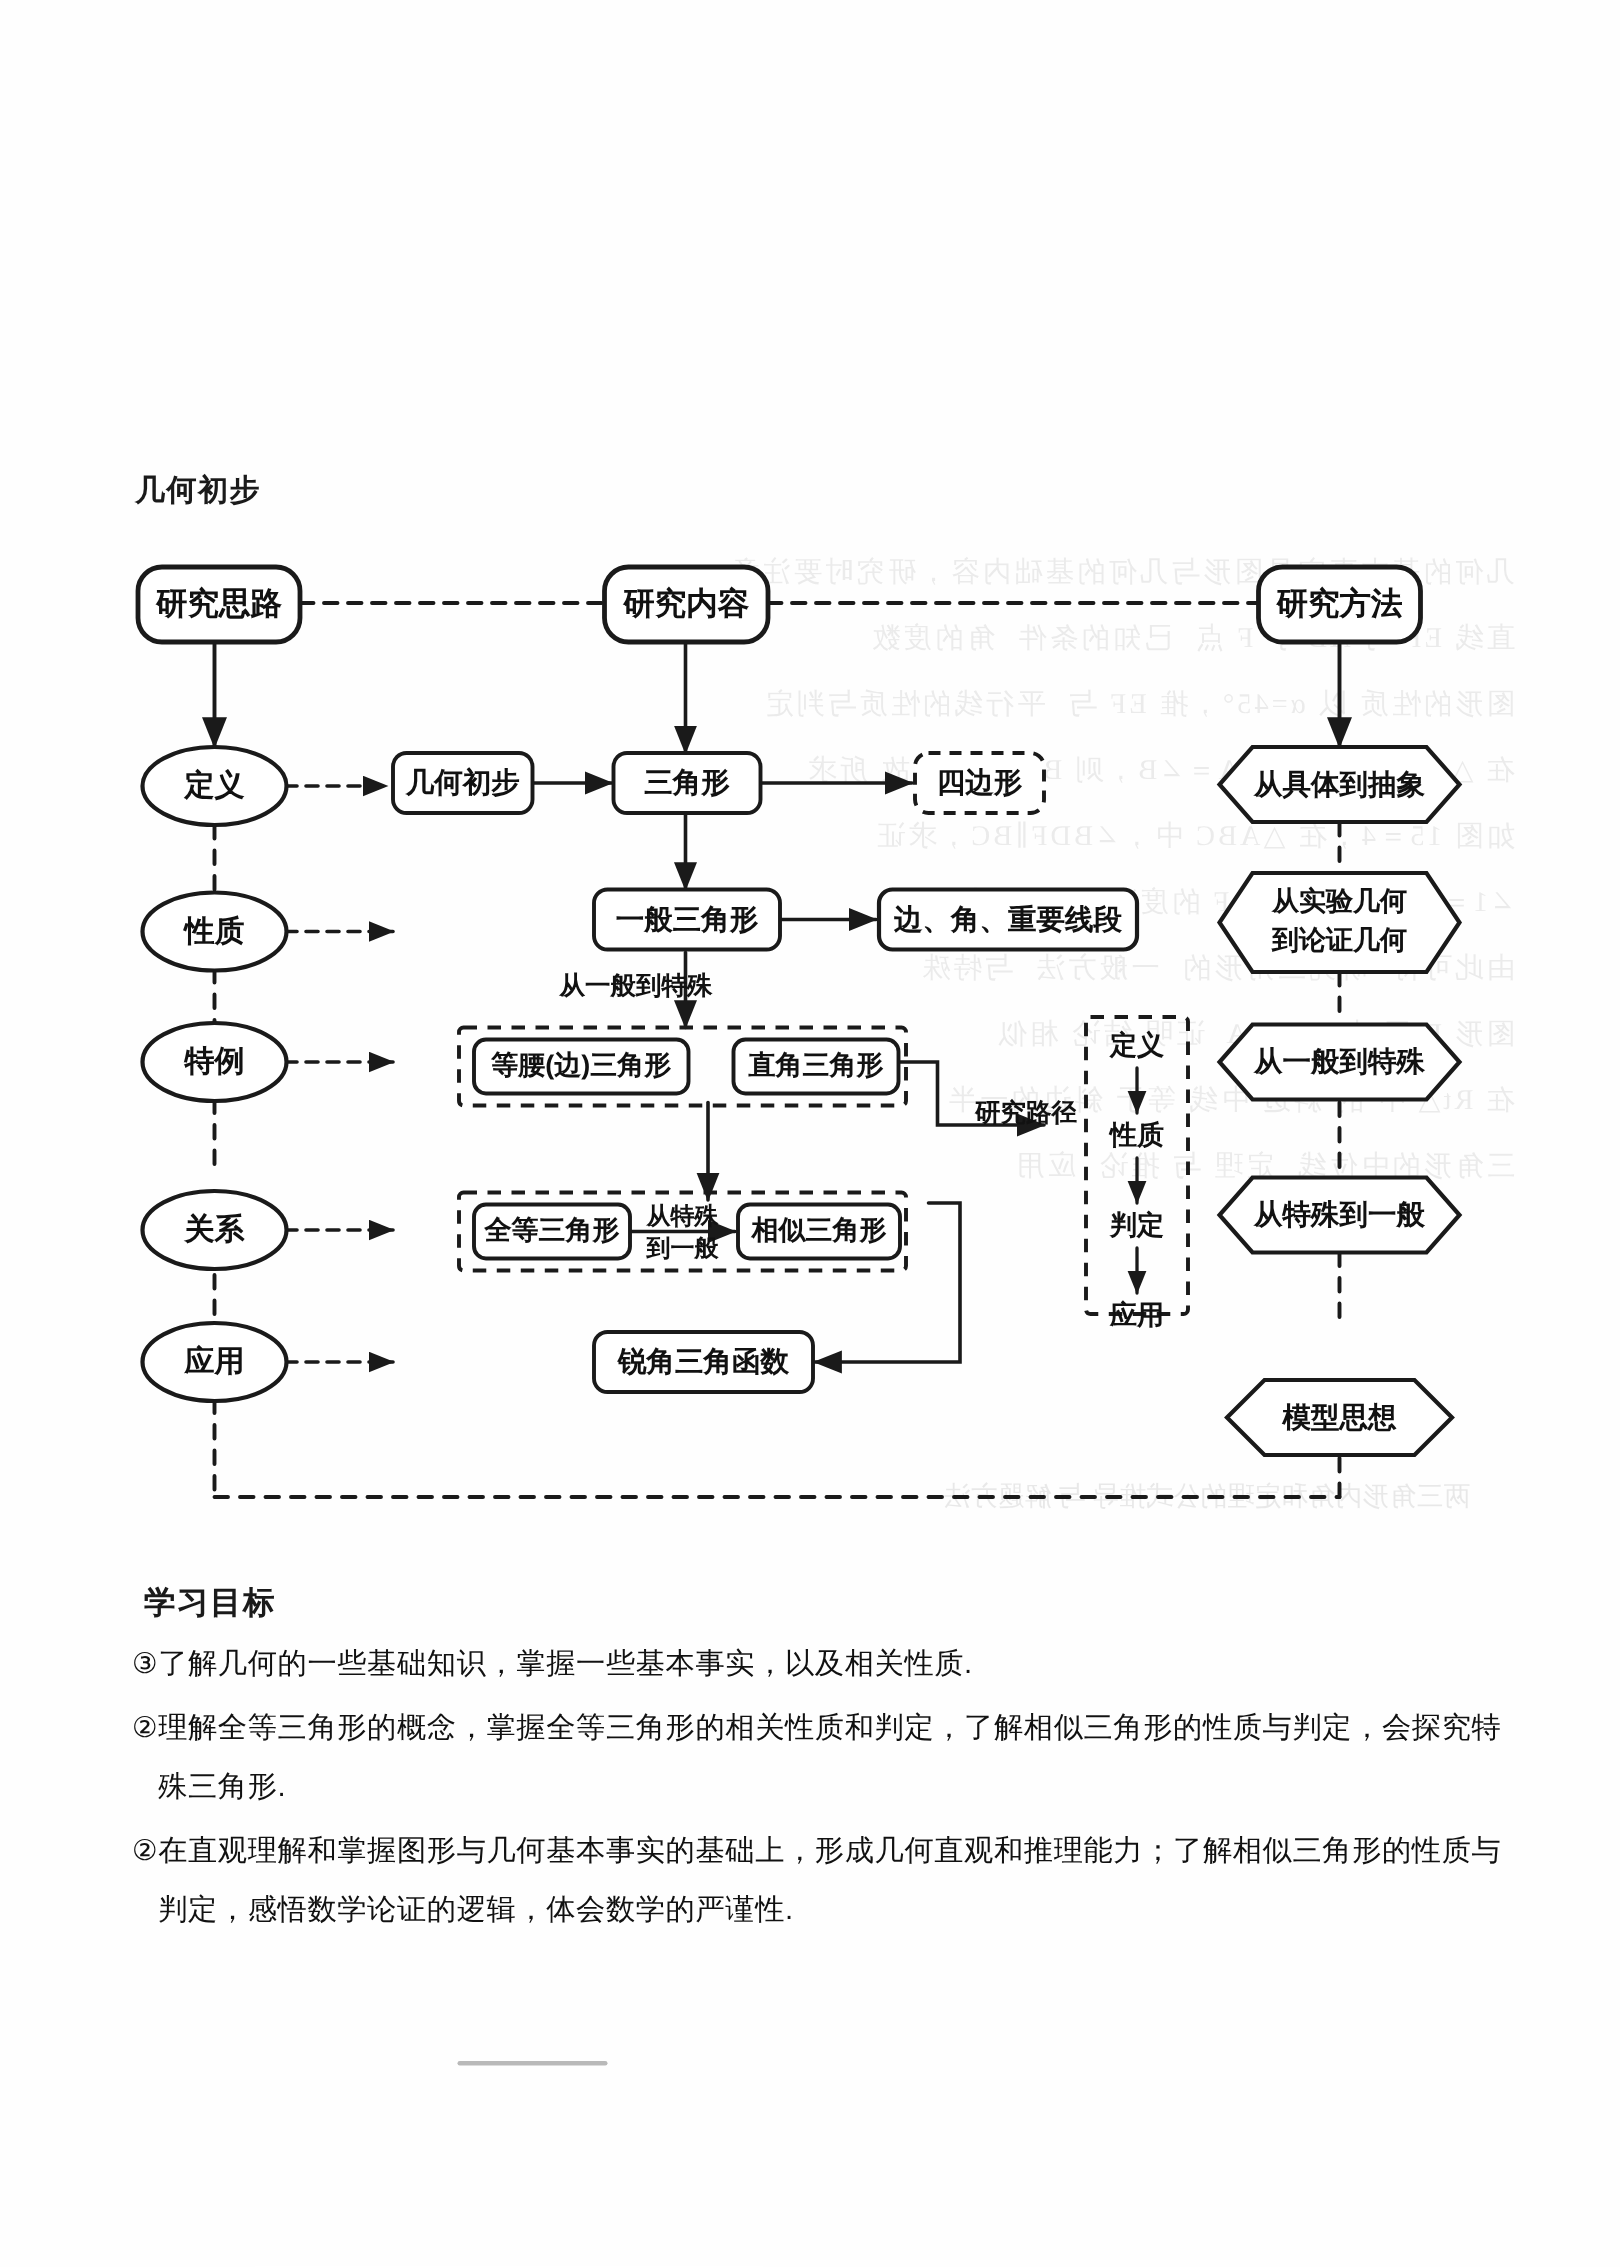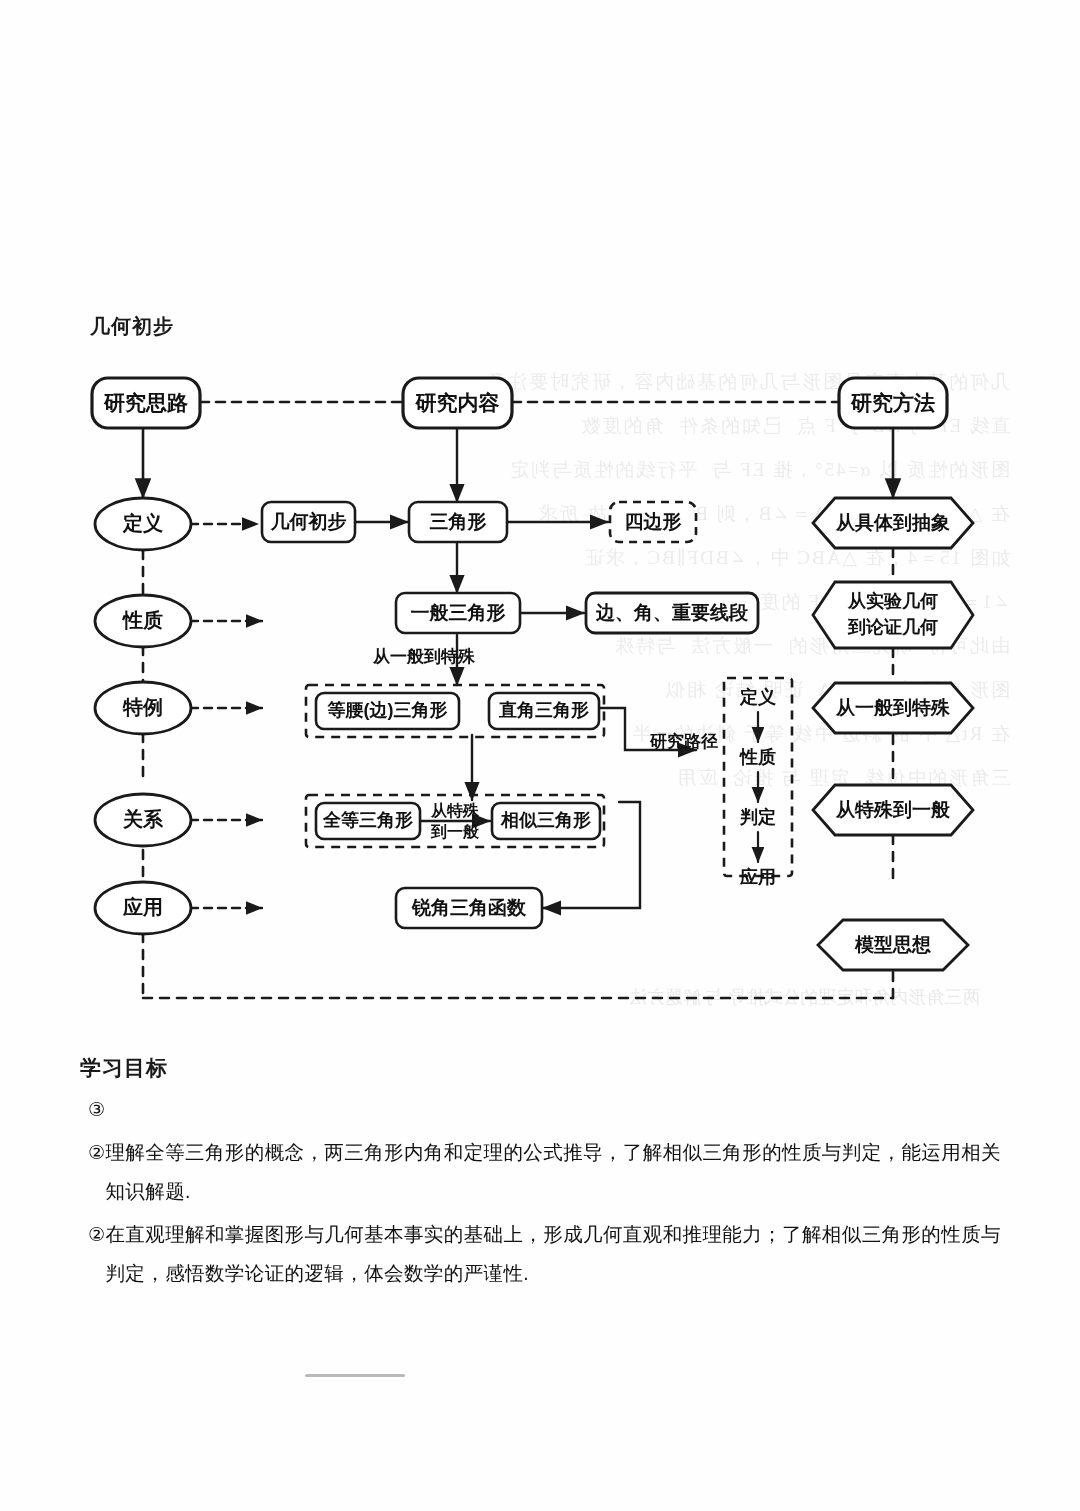--- a/index.html
+++ b/index.html
@@ -31,21 +31,21 @@
     font-size:40px;font-weight:700;letter-spacing:3px;color:#1a1a1a;
   }
   h2.subtitle{
     position:absolute;left:0;right:0;top:228px;margin:0;text-align:center;
     font-size:27px;font-weight:700;letter-spacing:2px;color:#111;
   }
   .sec-label{
     position:absolute;font-size:20px;font-weight:600;color:#1a1a1a;letter-spacing:1px;
   }
   #unit-label{left:90px;top:313px;}
-  #goal-label{left:80px;top:1054px;font-size:21px;}
+  #goal-label{left:96px;top:1054px;font-size:21px;}
 
   svg.diagram{position:absolute;left:0;top:350px;width:1080px;height:670px;}
   svg.diagram text{
     font-family:"Liberation Sans","DejaVu Sans",sans-serif;
     font-weight:700;fill:#111;text-anchor:middle;dominant-baseline:middle;
   }
   .nodeShape{fill:#ffffff;stroke:#1a1a1a;}
 
   .goals{position:absolute;left:88px;top:1090px;width:916px;}
   .goal{
@@ -256,25 +256,26 @@
       <text x="893" y="596" font-size="19">模型思想</text>
     </g>
   </svg>
 
   <div class="sec-label" id="goal-label">学习目标</div>
 
   <div class="goals">
     <div class="goal">
       <span class="marker">③</span>
       <span class="gtext">
+        <span>了解几何的一些基础知识，掌握一些基本事实，以及相关性质.</span>
       </span>
     </div>
     <div class="goal">
       <span class="marker">②</span>
-      <span class="gtext">理解全等三角形的概念，两三角形内角和定理的公式推导，了解相似三角形的性质与判定，能运用相关知识解题.</span>
+      <span class="gtext">理解全等三角形的概念，掌握全等三角形的相关性质和判定，了解相似三角形的性质与判定，会探究特殊三角形.</span>
     </div>
     <div class="goal">
       <span class="marker">②</span>
       <span class="gtext">在直观理解和掌握图形与几何基本事实的基础上，形成几何直观和推理能力；了解相似三角形的性质与判定，感悟数学论证的逻辑，体会数学的严谨性.</span>
     </div>
   </div>
 
   <div class="divider"></div>
 </div>
 

